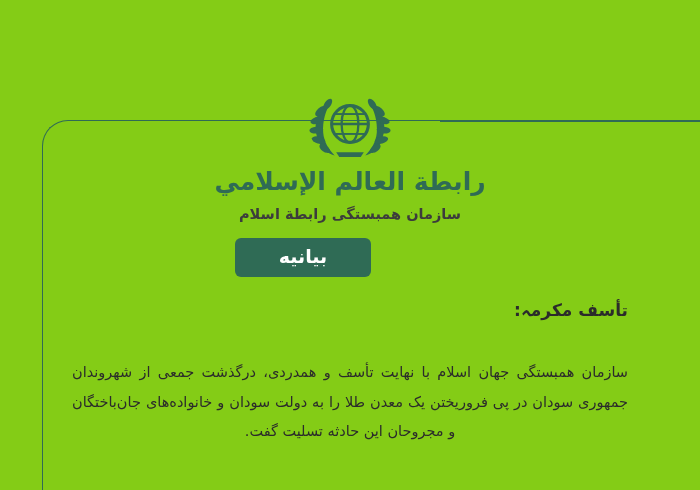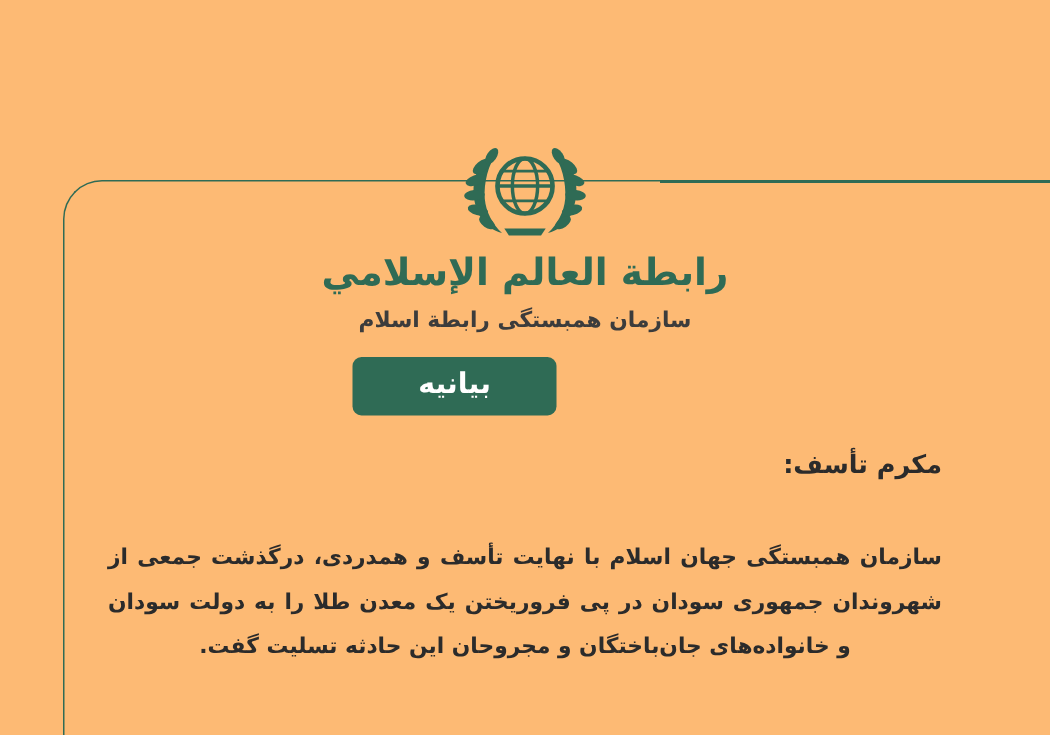--- a/index.html
+++ b/index.html
@@ -10,21 +10,21 @@
     width: 700px;
     height: 490px;
     background: #f7f7f5;
     font-family: "DejaVu Sans", "Liberation Sans", sans-serif;
     overflow: hidden;
   }
   #page {
     position: relative;
     width: 700px;
     height: 490px;
-    background: #fdba74;
+    background: #84cc16;
     box-sizing: border-box;
   }
 
   
   .frame {
     position: absolute;
     left: 42px;
     top: 120px;
     width: 700px;   
     height: 420px;
@@ -122,21 +122,21 @@
   .body-text {
     position: absolute;
     top: 358px;
     right: 72px;
     left: 72px;
     direction: rtl;
     text-align: justify;
     text-align-last: center;
     color: #2b2b2b;
     font-size: 14.5px;
-    font-weight: bold;
+    font-weight: normal;
     line-height: 2.05;
     letter-spacing: 0.6px;
   }
 </style>
 </head>
 <body>
 
 <div id="page">
 
   <div class="frame"></div>
@@ -175,16 +175,16 @@
     </svg>
   </div>
 
   <div class="wordmark">رابطة العالم الإسلامي</div>
   <div class="wordmark-sub">سازمان همبستگی رابطة اسلام</div>
 
   <div class="badge-wrap">
     <div class="badge">بیانیه</div>
   </div>
 
-  <div class="salutation">مکرم تأسف:</div>
+  <div class="salutation">تأسف مکرمہ:</div>
   <div class="body-text">سازمان همبستگی جهان اسلام با نهایت تأسف و همدردی، درگذشت جمعی از شهروندان جمهوری سودان در پی فروریختن یک معدن طلا را به دولت سودان و خانواده‌های جان‌باختگان و مجروحان این حادثه تسلیت گفت.</div>
 
 </div>
 
 </body></html>

